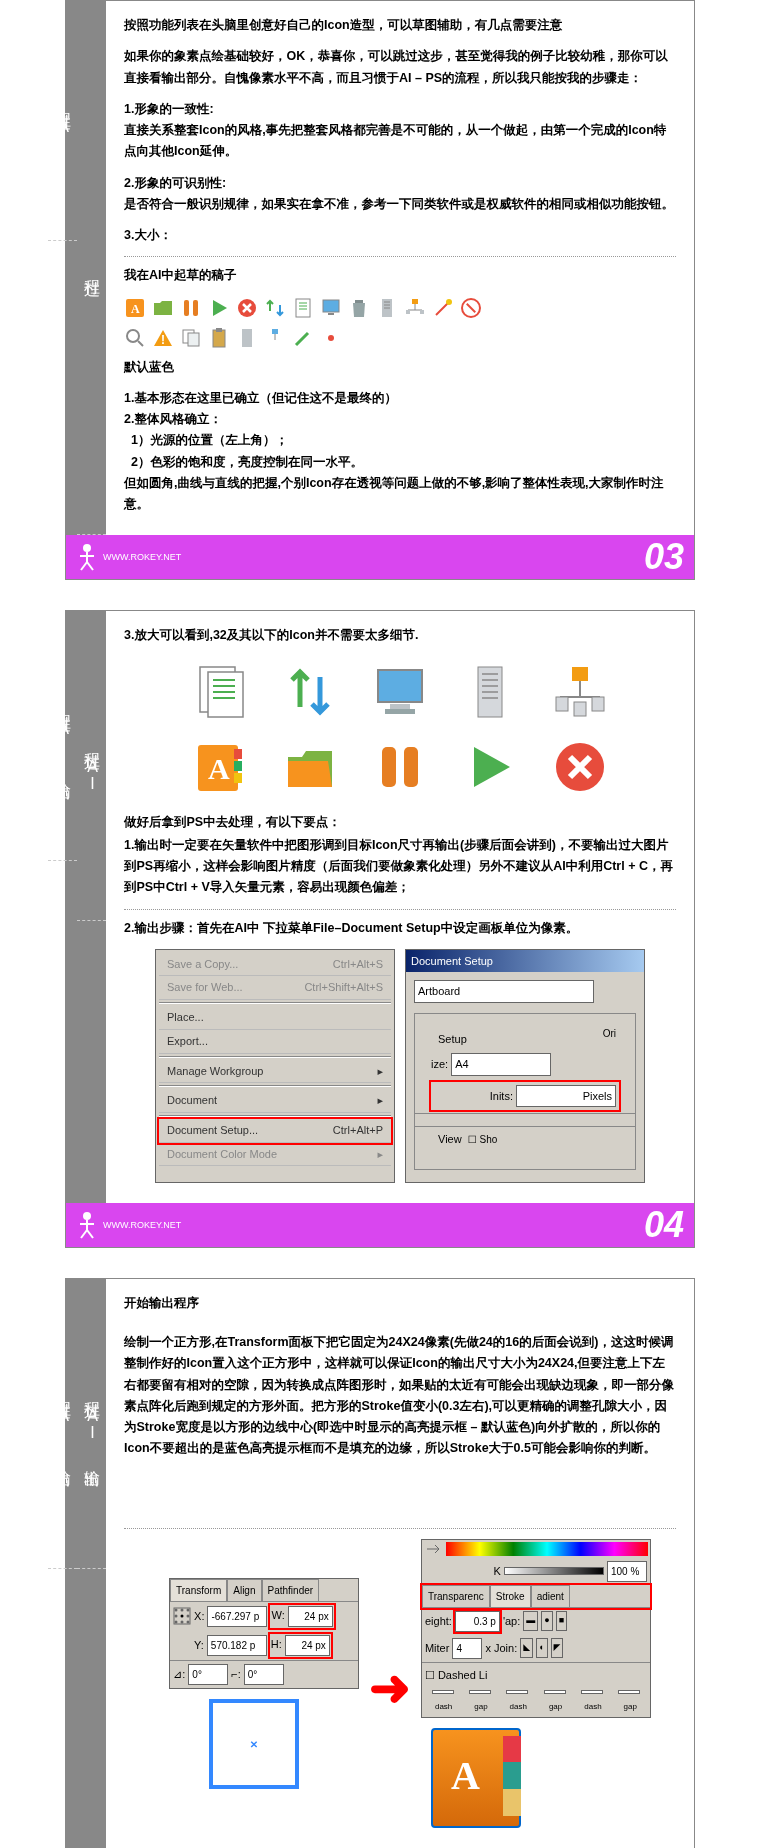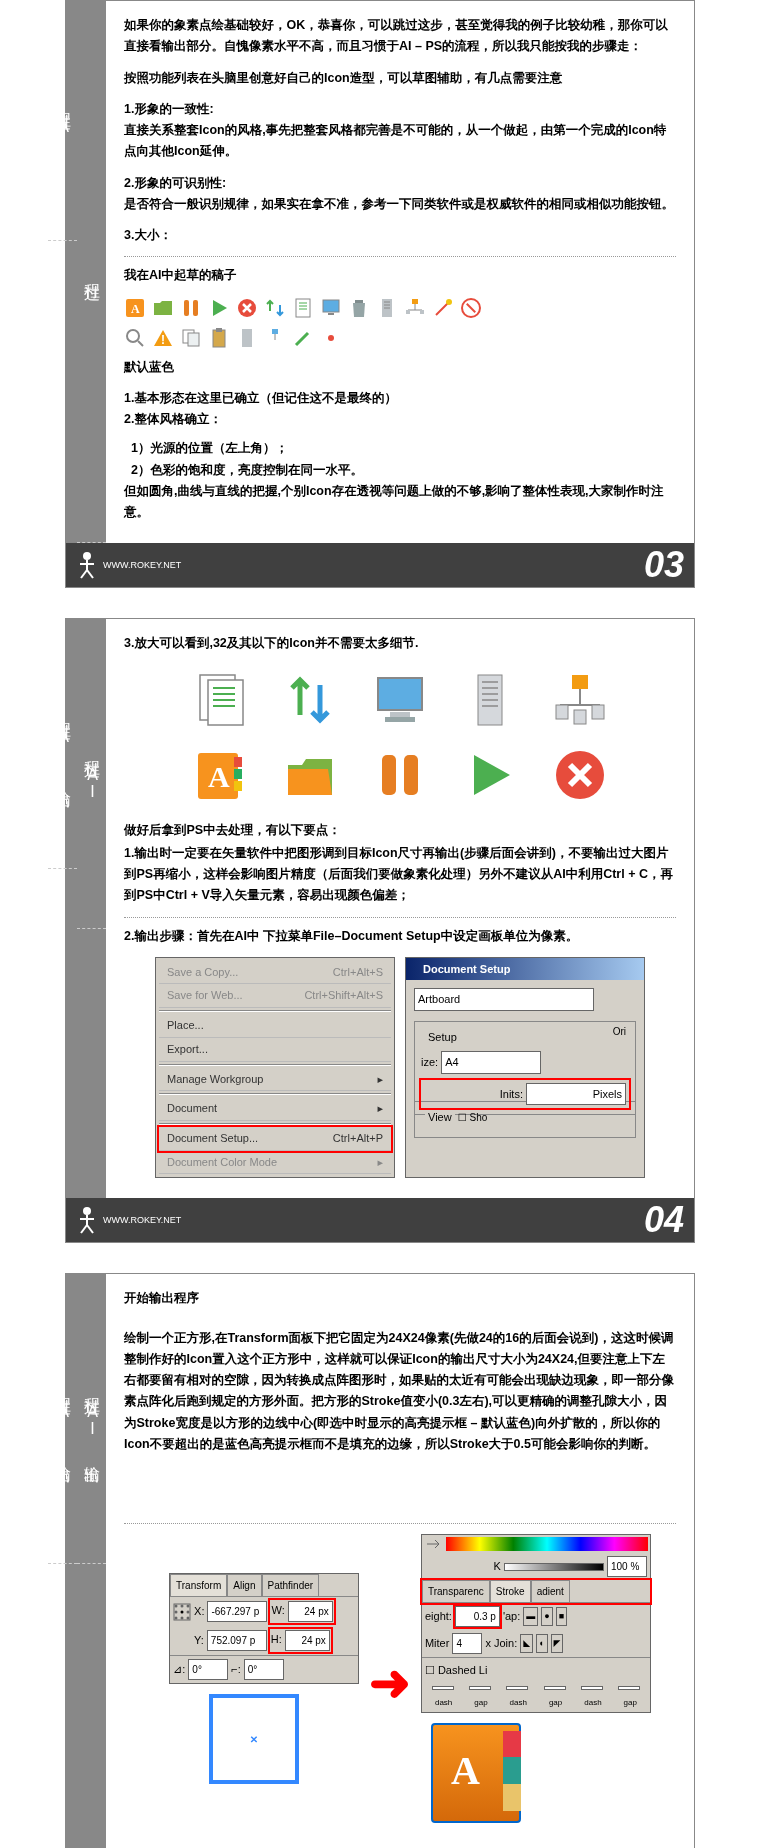--- a/index.html
+++ b/index.html
@@ -4,42 +4,42 @@
 <style>
 * { margin: 0; padding: 0; box-sizing: border-box; }
 body { background: #fff; font-family: "Microsoft YaHei", SimSun, sans-serif; width: 760px; }
 .page { border: 1px solid #888; margin-bottom: 30px; width: 630px; margin-left: 65px; background: #fff; position: relative; }
 .page-body { display: flex; }
 .sidebar { width: 40px; background: #888; color: #fff; writing-mode: vertical-rl; text-orientation: upright; }
 .sidebar-section { padding: 8px 4px; font-size: 16px; text-align: center; border-bottom: 1px dashed #ccc; }
 .main { flex: 1; padding: 14px 18px 10px 18px; font-size: 12.5px; line-height: 1.7; font-weight: bold; }
 .main p { margin-bottom: 10px; }
 .dotted-sep { border-top: 1px dotted #999; margin: 8px 0; }
-.footer { background: #404040; height: 44px; display: flex; align-items: center; justify-content: space-between; padding: 0 10px; text-align: right; }
+.footer { background: #d946ef; height: 44px; display: flex; align-items: center; justify-content: space-between; padding: 0 10px; text-align: right; }
 .footer-logo { color: #fff; font-size: 9px; display: flex; align-items: center; gap: 5px; }
 .footer-num { color: #fff; font-size: 36px; font-weight: bold; font-style: italic; }
 .stick-figure { width: 22px; height: 30px; }
 .icons-row { display: flex; gap: 6px; flex-wrap: wrap; margin: 8px 0; }
 .icon-sm { width: 22px; height: 22px; }
 .icons-big-row { display: flex; gap: 30px; justify-content: center; margin: 15px 0; }
 .icon-lg { width: 60px; height: 60px; }
 .screenshot-row { display: flex; gap: 10px; justify-content: center; margin: 10px 0; flex-wrap: wrap; }
 .win-panel { background: #d4d0c8; border: 1px solid #666; font-family: Tahoma, sans-serif; font-size: 11px; font-weight: normal; }
-.win-title { background: linear-gradient(to right, #0a246a, #a6caf0); color: #fff; padding: 2px 17px; font-weight: bold; }
+.win-title { background: linear-gradient(to right, #0a246a, #a6caf0); color: #fff; padding: 2px 5px; font-weight: normal; }
 .win-menu { padding: 3px; }
 .menu-item { padding: 2px 8px; display: flex; justify-content: space-between; color: #333; border-bottom: 1px solid #bbb; }
 .menu-item.disabled { color: #888; }
 .menu-divider { border-top: 1px solid #888; border-bottom: 1px solid #fff; margin: 2px 0; }
 .red-highlight { outline: 2px solid #ff0000; text-align: right; }
 .setup-body { padding: 8px; }
 .dropdown { background: #fff; border: 1px solid #666; font-size: 11px; padding: 1px 3px; width: 100px; display: inline-block; }
 .dropdown-list { background: #fff; border: 1px solid #000; }
 .dropdown-list div { padding: 1px 4px; font-size: 11px; }
 .dropdown-list .selected { background: #0a246a; color: #fff; }
-.fieldset { border: 1px solid #888; padding: 6px; margin: 4px 0; }
+.fieldset { border: 1px solid #888; padding: 16px; margin: 4px 0; }
 .fieldset-label { font-size: 11px; margin: -10px 0 4px 4px; background: #d4d0c8; display: inline-block; padding: 0 3px; }
 .arrow { font-size: 50px; color: #ff0000; font-weight: bold; }
 .transform-panel { width: 190px; margin-left: 20px; }
 .tab-bar { display: flex; background: #d4d0c8; border-bottom: 1px solid #888; font-size: 10px; }
 .tab { padding: 2px 5px; border: 1px solid #888; border-bottom: none; }
 .tab.active { background: #e4e0d8; }
 .input-field { background: #fff; border: 1px solid #666; padding: 1px 3px; width: 60px; font-size: 10px; display: inline-block; }
 .panel-row { display: flex; align-items: center; gap: 3px; padding: 3px; }
 .square-demo { width: 90px; height: 90px; background: #fff; border: 4px solid #3388ff; margin: 10px auto; position: relative; }
 .square-demo .center-dot { position: absolute; top: 50%; left: 50%; transform: translate(-50%, -50%); color: #3388ff; font-size: 10px; }
@@ -52,22 +52,22 @@
 </head>
 <body>
 
 <div class="page">
 <div class="page-body">
   <div class="sidebar">
     <div class="sidebar-section">过程</div>
     <div class="sidebar-section" style="height:240px;padding-top:20px">过程 AI</div>
   </div>
   <div class="main">
+    <p>按照功能列表在头脑里创意好自己的Icon造型，可以草图辅助，有几点需要注意</p>
     <p>如果你的象素点绘基础较好，OK，恭喜你，可以跳过这步，甚至觉得我的例子比较幼稚，那你可以直接看输出部分。自愧像素水平不高，而且习惯于AI – PS的流程，所以我只能按我的步骤走：</p>
-    <p>按照功能列表在头脑里创意好自己的Icon造型，可以草图辅助，有几点需要注意</p>
     <p><span>1.形象的一致性:</span><br><span>直接关系整套Icon的风格,事先把整套风格都完善是不可能的，从一个做起，由第一个完成的Icon特点向其他Icon延伸。</span></p>
     <p><span>2.形象的可识别性:</span><br><span>是否符合一般识别规律，如果实在拿不准，参考一下同类软件或是权威软件的相同或相似功能按钮。</span></p>
     <p><span>3.大小：</span><br></p>
     <div class="dotted-sep"></div>
     <p>我在AI中起草的稿子</p>
     <div class="icons-row">
       <svg class="icon-sm">
             <rect x="2" y="2" width="18" height="18" fill="#f7931e" rx="2"></rect>
             <text x="7" y="16" fill="#fff" font-size="12" font-family="serif">A</text>
           </svg>
@@ -151,21 +151,21 @@
           </svg>
       <svg class="icon-sm">
             <line x1="4" y1="18" x2="16" y2="6" stroke="#4caf50" stroke-width="3"></line>
           </svg>
       <svg class="icon-sm">
             <circle cx="11" cy="11" r="3" fill="#e74c3c"></circle>
           </svg>
     </div>
     <p>默认蓝色</p>
     <p style="margin-bottom:0">1.基本形态在这里已确立（但记住这不是最终的）</p>
-    <p style="margin-bottom:8px">2.整体风格确立：</p>
+    <p style="margin-bottom:0">2.整体风格确立：</p>
     <p style="margin-bottom:0;white-space:pre">  1）光源的位置（左上角）；</p>
     <p style="margin-bottom:0;white-space:pre">  2）色彩的饱和度，亮度控制在同一水平。</p>
     <p>但如圆角,曲线与直线的把握,个别Icon存在透视等问题上做的不够,影响了整体性表现,大家制作时注意。</p>
   </div>
 </div>
 <div class="footer">
   <div class="footer-logo">
     <svg class="stick-figure" viewBox="0 0 22 30">
           <circle cx="11" cy="6" r="4" fill="#fff"></circle>
           <line x1="11" y1="10" x2="11" y2="20" stroke="#fff" stroke-width="2"></line>
@@ -360,21 +360,21 @@
             <span>X:</span>
                 <span class="input-field">-667.297 p</span>
             <span class="red-highlight" style="padding:1px;display:flex;gap:3px">
               <span>W:</span>
                   <span class="input-field" style="width:45px">24 px</span>
             </span>
           </div>
           <div class="panel-row">
             <span style="width:18px"></span>
             <span>Y:</span>
-                <span class="input-field">752.097 p</span>
+                <span class="input-field">570.182 p</span>
             <span class="red-highlight" style="padding:1px;display:flex;gap:3px">
               <span>H:</span>
                   <span class="input-field" style="width:45px">24 px</span>
             </span>
           </div>
           <div class="panel-row" style="border-top:1px solid #888">
             <span>⊿:</span>
                 <span class="input-field" style="width:40px">0°</span>
             <span>⌐:</span>
                 <span class="input-field" style="width:40px">0°</span>

